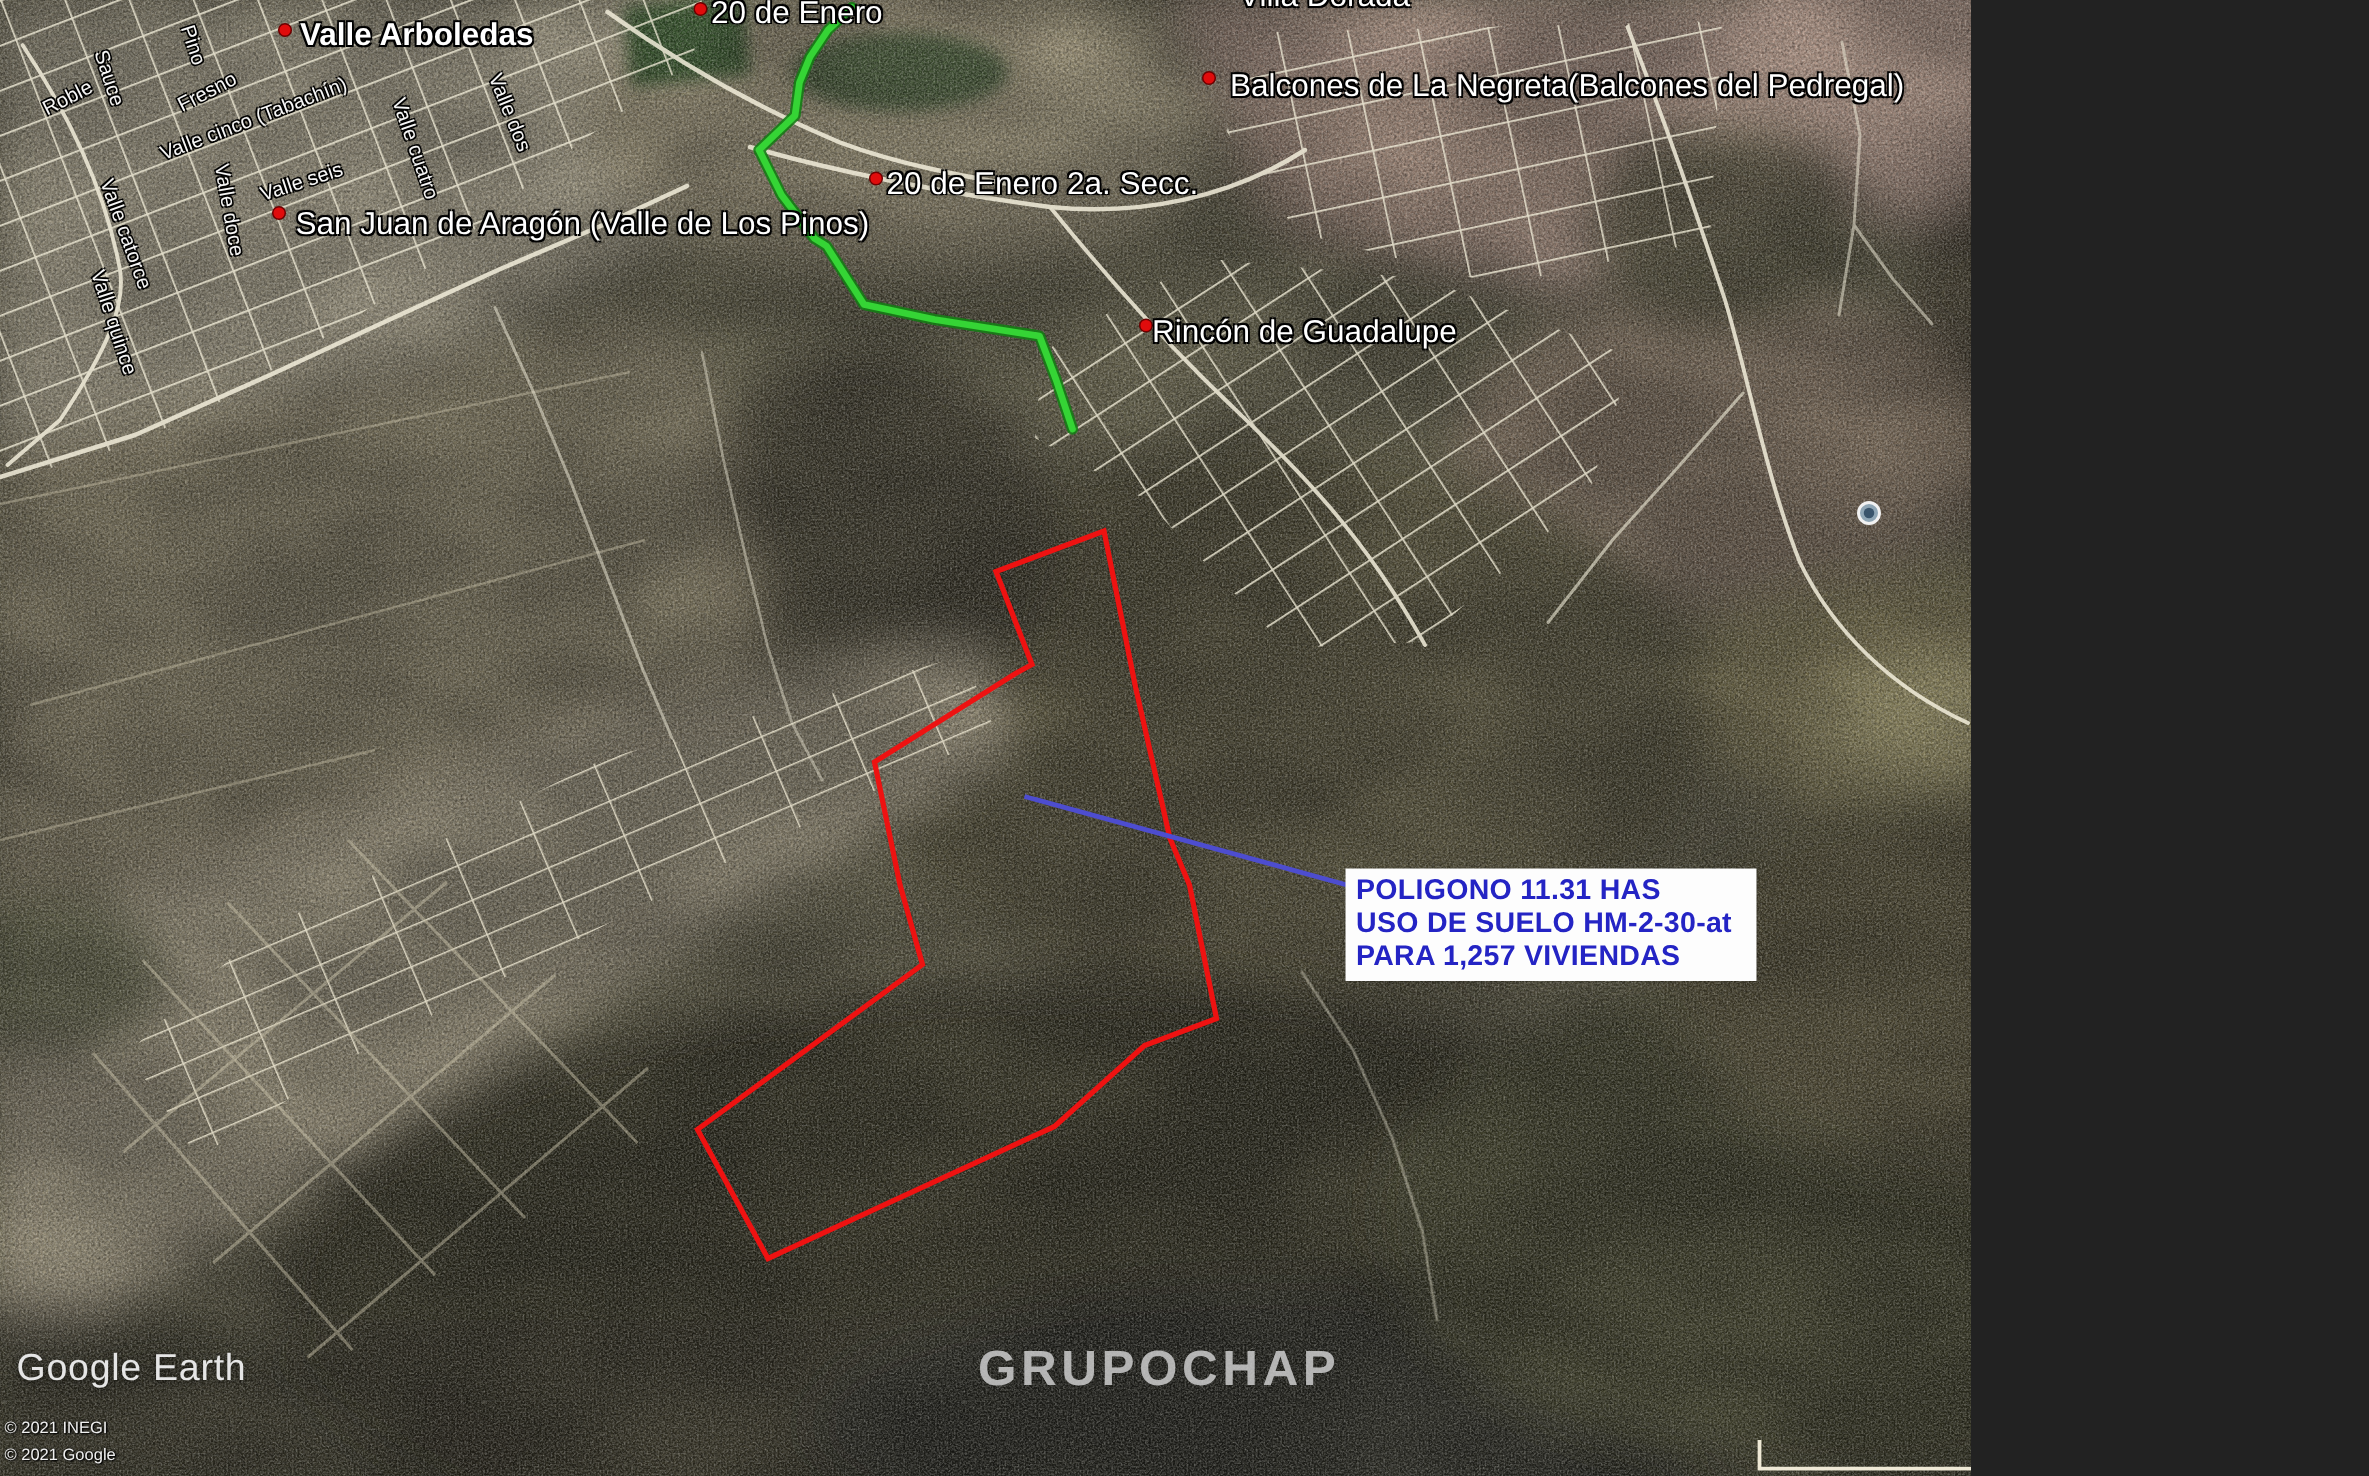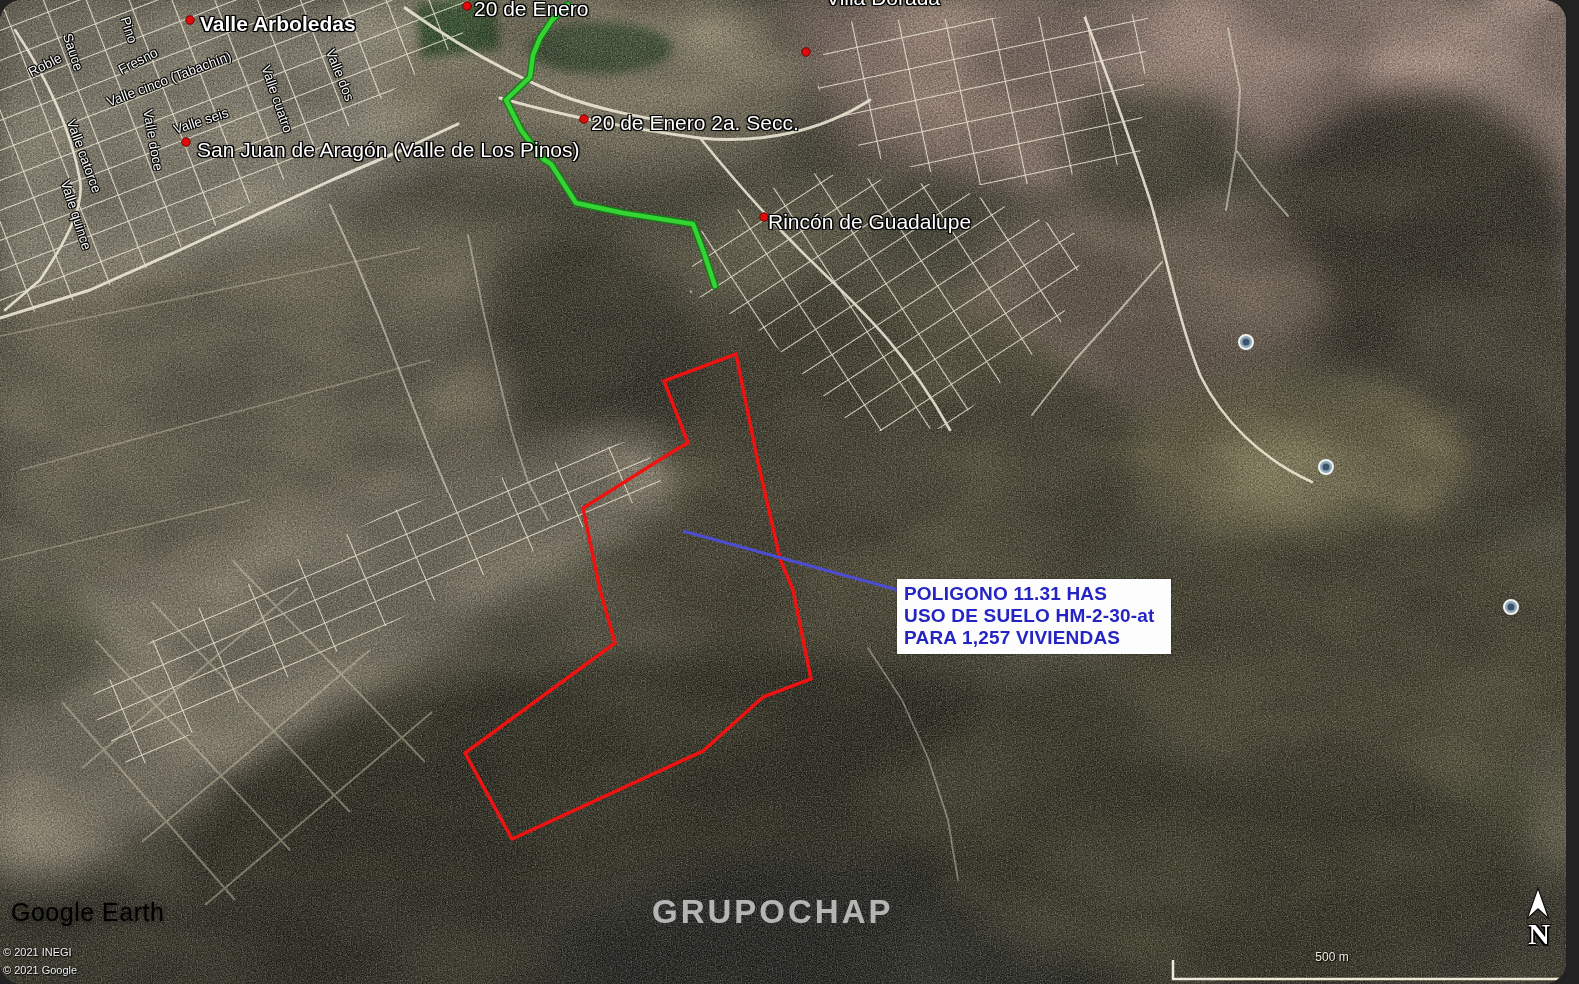--- a/index.html
+++ b/index.html
@@ -1,30 +1,30 @@
 <!DOCTYPE html>
 <html><head>
 <meta charset="utf-8">
 <style>
   html,body{margin:0;padding:0;background:#222;}
-  .stage{position:relative;width:1566px;height:984px;overflow:hidden;
-         font-family:"Liberation Sans",sans-serif;background:#6a6650;border-radius:22px;}
+  .stage{position:relative;width:1314px;height:984px;overflow:hidden;
+         font-family:"Liberation Sans",sans-serif;background:#6a6650;}
   .stage svg{position:absolute;left:0;top:0;}
   .lbl{position:absolute;white-space:nowrap;color:#fff;font-size:21px;font-weight:400;
        text-shadow:-1.2px -1.2px 0 #000,1.2px -1.2px 0 #000,-1.2px 1.2px 0 #000,1.2px 1.2px 0 #000,0 0 3px #000;
        pointer-events:auto;cursor:pointer;}
   .street{position:absolute;white-space:nowrap;color:#f6f6f6;font-size:13.5px;
        text-shadow:-1px -1px 0 #000,1px -1px 0 #000,-1px 1px 0 #000,1px 1px 0 #000;
        transform-origin:center;pointer-events:none;}
   .callout{position:absolute;left:897px;top:566px;width:260px;background:#fdfdfd;
        padding:4px 7px 5px 7px;box-shadow:0 0 2px rgba(0,0,0,.4);margin-top:13px;}
   .callout div{color:#2424c4;font-size:19px;font-weight:bold;line-height:22px;letter-spacing:.2px;}
   .watermark{position:absolute;left:652px;top:893px;font-size:33px;font-weight:bold;
        color:rgba(205,205,205,.85);letter-spacing:3px;}
-  .ge-logo{position:absolute;left:11px;top:898px;font-size:25px;font-weight:500;color:#000000;
+  .ge-logo{position:absolute;left:11px;top:898px;font-size:25px;font-weight:500;color:#e5e5e5;
        letter-spacing:.5px;text-shadow:0 1px 4px rgba(0,0,0,.6);}
   .copy{position:absolute;left:3px;color:#f0f0f0;font-size:11px;text-shadow:0 0 2px #000,1px 1px 1px #000;}
   .scale-label{position:absolute;left:1284px;top:950px;width:96px;text-align:center;color:#f3eee0;
        font-size:12px;text-shadow:0 0 2px #000,1px 1px 1px #000;}
   .north-n{position:absolute;left:1521px;top:917px;width:36px;text-align:center;color:#fff;
        font-family:"Liberation Serif",serif;font-size:30px;font-weight:600;
        text-shadow:-1.5px -1.5px 0 #000,1.5px -1.5px 0 #000,-1.5px 1.5px 0 #000,1.5px 1.5px 0 #000;}
 </style>
 </head>
 <body>
@@ -165,20 +165,21 @@
         </g>
   </g>
 
   <path d="M1173,960 L1173,979 L1576,979 L1576,960" fill="none" stroke="#efe9d6" stroke-width="2.5"></path>
   <polygon points="1538,888 1527,919 1538,909 1549,919" fill="#ffffff" stroke="#111" stroke-width="1.3"></polygon>
 </svg>
 
   <div class="lbl" style="left:474px;top:-3px;">20 de Enero</div>
   <div class="lbl" style="left:200px;top:12px;font-weight:bold;">Valle Arboledas</div>
   <div class="lbl" style="left:826px;top:-14px;">Villa Dorada</div>
+  <div class="lbl" style="left:820px;top:46px;">Balcones de La Negreta(Balcones del Pedregal)</div>
   <div class="lbl" style="left:197px;top:138px;">San Juan de Aragón (Valle de Los Pinos)</div>
   <div class="lbl" style="left:591px;top:111px;text-align:right;">20 de Enero 2a. Secc.</div>
   <div class="lbl" style="left:768px;top:210px;">Rincón de Guadalupe</div>
 
   <div class="street" style="left:45px;top:65px;transform:translate(-50%,-50%) rotate(-27deg);">Roble</div>
   <div class="street" style="left:73px;top:52px;transform:translate(-50%,-50%) rotate(72deg);">Sauce</div>
   <div class="street" style="left:129px;top:30px;transform:translate(-50%,-50%) rotate(72deg);">Pino</div>
   <div class="street" style="left:138px;top:61px;transform:translate(-50%,-50%) rotate(-27deg);">Fresno</div>
   <div class="street" style="left:169px;top:79px;transform:translate(-50%,-50%) rotate(-21deg);">Valle cinco (Tabachín)</div>
   <div class="street" style="left:201px;top:121px;transform:translate(-50%,-50%) rotate(-18deg);">Valle seis</div>

